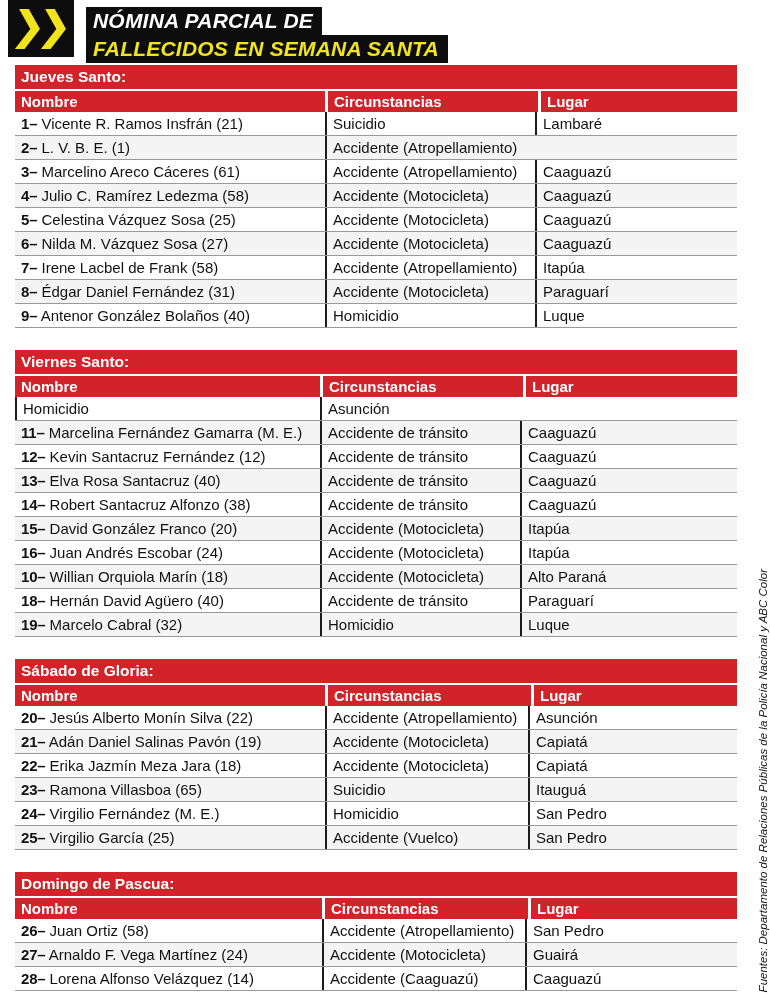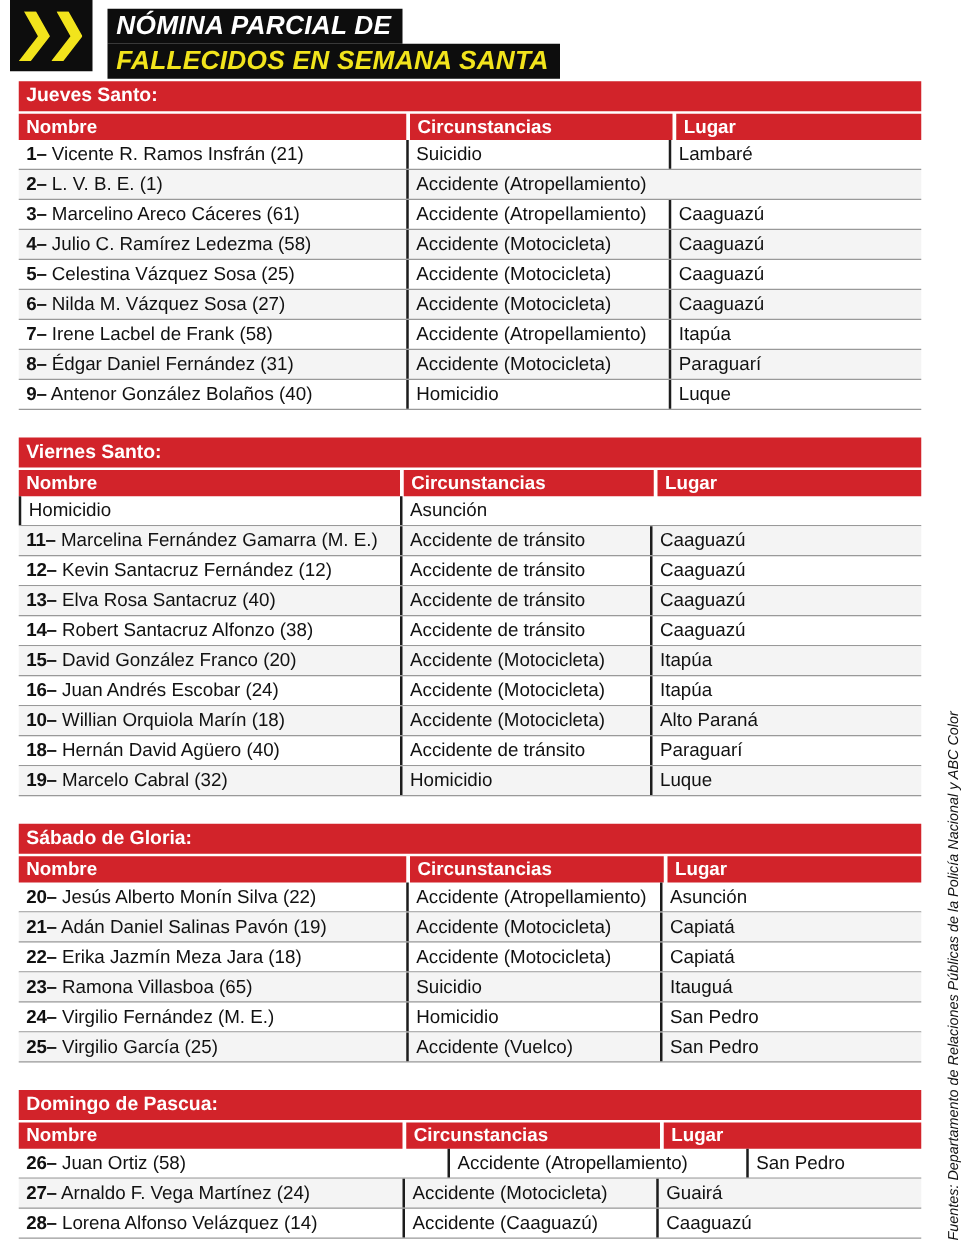--- a/index.html
+++ b/index.html
@@ -214,21 +214,21 @@
   </div>
 
   <div class="section">
     <div class="section-bar">Domingo de Pascua:</div>
     <div class="head-row" style="grid-template-columns: 307px 203px 1fr;">
         <div class="head-cell">Nombre</div>
         <div class="head-cell">Circunstancias</div>
         <div class="head-cell">Lugar</div>
       </div>
     <div class="body">
-        <div class="body-row" style="grid-template-columns: 307px 203px 1fr; gap: 36px;">
+        <div class="body-row" style="grid-template-columns: 307px 203px 1fr;">
           <div class="cell c1"><b>26–</b> Juan Ortiz (58)</div>
           <div class="cell c2">Accidente (Atropellamiento)</div>
           <div class="cell c3">San Pedro</div>
         </div>
         <div class="body-row" style="grid-template-columns: 307px 203px 1fr;">
           <div class="cell c1"><b>27–</b> Arnaldo F. Vega Martínez (24)</div>
           <div class="cell c2">Accidente (Motocicleta)</div>
           <div class="cell c3">Guairá</div>
         </div>
         <div class="body-row" style="grid-template-columns: 307px 203px 1fr;">

